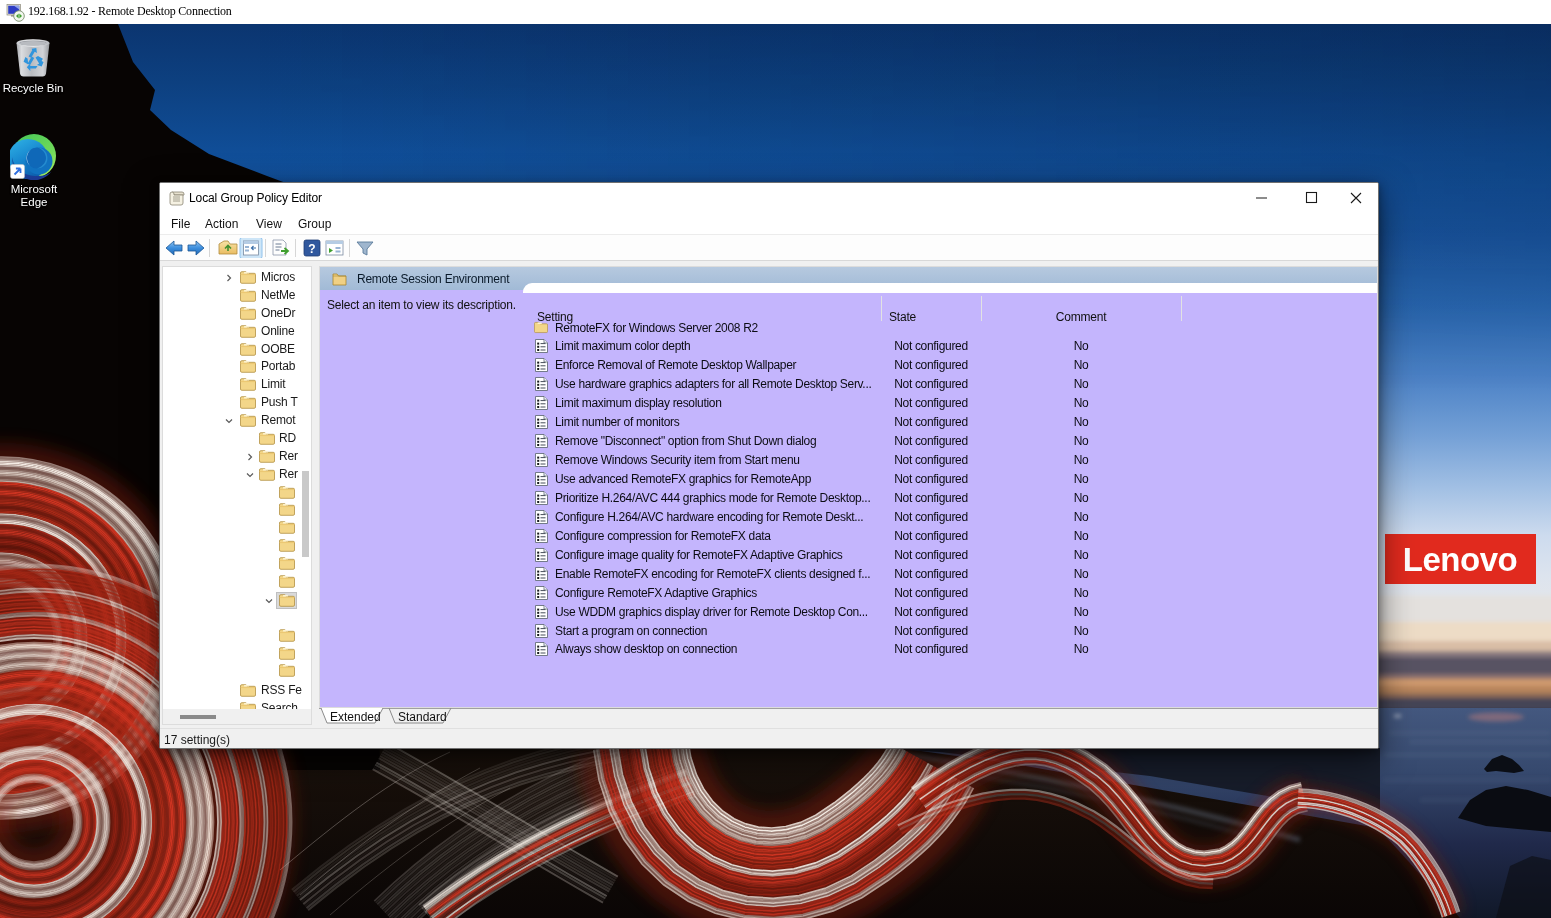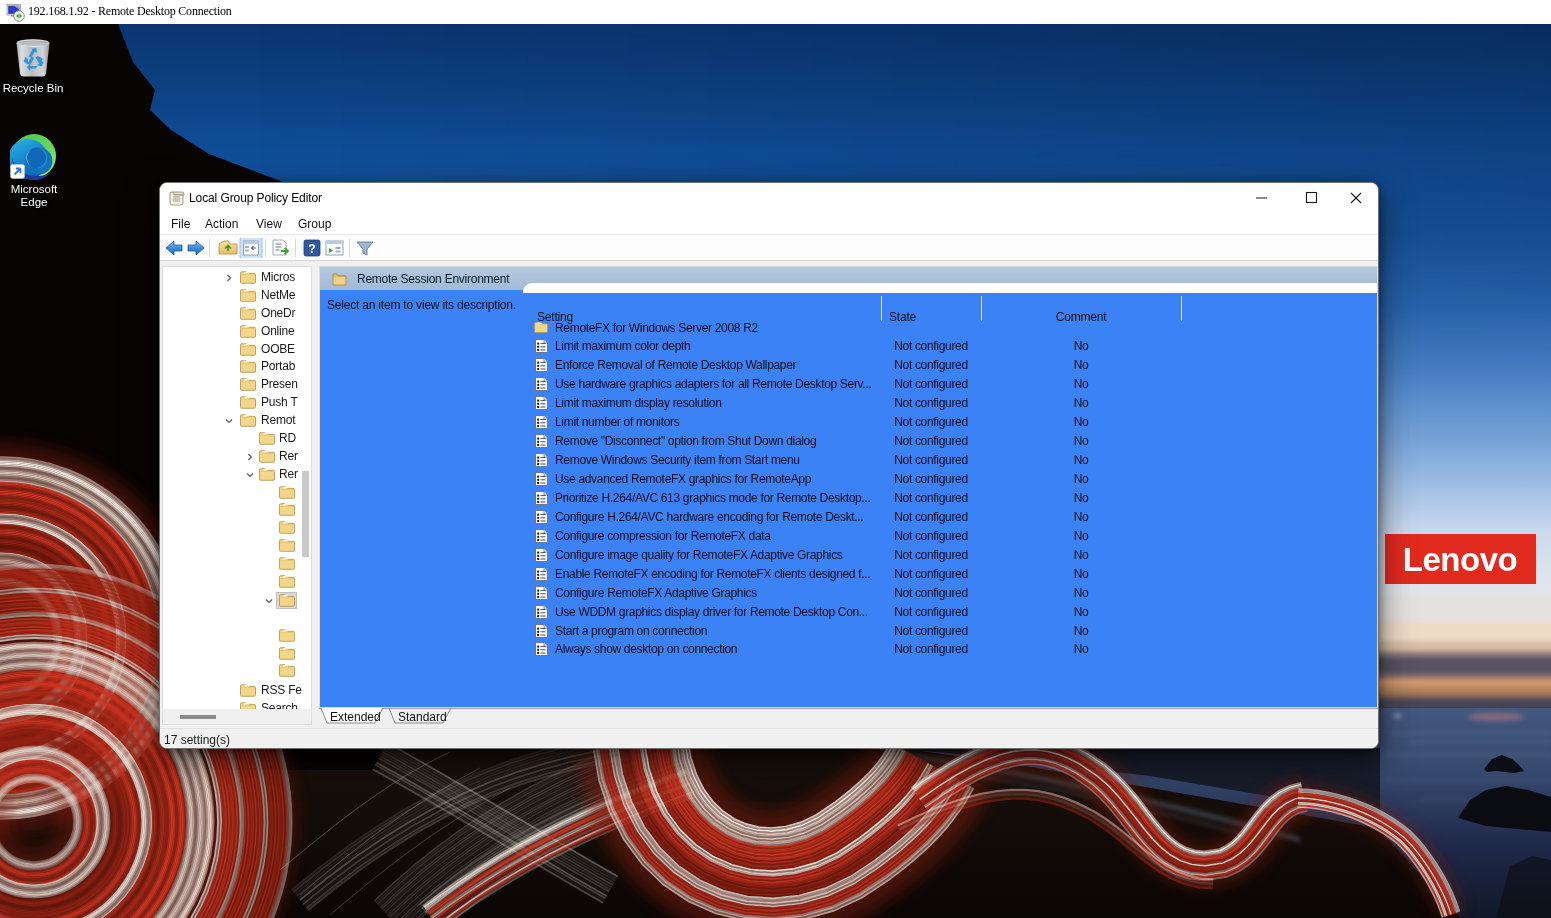--- a/index.html
+++ b/index.html
@@ -6,33 +6,33 @@
 html,body { width:1551px; height:918px; overflow:hidden; }
 body { font-family:"Liberation Sans", sans-serif; position:relative; background:#000; }
 .abs { position:absolute; }
 
 #rdpbar { position:absolute; left:0; top:0; width:1551px; height:24px; background:#ffffff; z-index:50; }
 #rdpbar .txt { position:absolute; left:30px; top:4px; font-size:12px; letter-spacing:-0.2px; color:#000;font-family:Liberation Serif, serif; }
 
 .dicon { position:absolute; z-index:5; text-align:center; color:#fff; font-size:11.5px; text-shadow:0 1px 2px rgba(0,0,0,.9), 0 0 2px rgba(0,0,0,.8); }
 
 #win { position:absolute; left:159px; top:182px; width:1220px; height:567px; background:#f0f0f0;
-  border:1px solid #707070; border-radius:8px; z-index:10;
+  border:1px solid #707070; border-radius:2px; z-index:10;
   box-shadow:0 12px 34px rgba(0,0,0,.55), 0 3px 10px rgba(0,0,0,.4); overflow:hidden;padding-left:29px; }
 #titlebar { position:absolute; left:0; top:0; width:100%; height:30px; background:#ffffff; }
 #titlebar .ttl { position:absolute; left:29px; top:8px; font-size:12px; letter-spacing:-0.1px; color:#000; }
 #menubar { position:absolute; left:0; top:30px; width:100%; height:22px; background:#ffffff; font-size:12px; color:#111; border-bottom:1px solid #ececec;}
 #menubar span { position:absolute; top:4px; }
 #toolbar { position:absolute; left:0; top:52px; width:100%; height:26px; background:#fdfdfd; border-bottom:1px solid #d8d8d8; }
 #gap { position:absolute; left:0; top:79px; width:100%; height:4px; background:#f0f0f0; }
 
 #tree { position:absolute; left:2px; top:83px; width:150px; height:459px; background:#fff; border:1px solid #dcdcdc; overflow:hidden; }
 .trow { position:absolute; height:18px; font-size:12px; letter-spacing:-0.2px; color:#1a1a1a; white-space:nowrap; }
 
-#main { position:absolute; left:159px; top:83px; width:1059px; height:442px; background:#3b82f6; border:1px solid #dcdcdc; overflow:hidden; }
+#main { position:absolute; left:159px; top:83px; width:1059px; height:442px; background:#c4b5fd; border:1px solid #dcdcdc; overflow:hidden; }
 #mhead { position:absolute; left:0; top:0; width:100%; height:23px; background:linear-gradient(180deg,#b6c9df,#a1bad6); }
 #mtab { position:absolute; left:203px; top:16px; right:0; height:10px; background:#fff; border-top-left-radius:9px; }
 #desc { position:absolute; left:7px; top:31px; font-size:12px; letter-spacing:-0.2px; color:#101010; }
 .lcol { position:absolute; top:23px; height:26px; font-size:12px; letter-spacing:-0.2px; color:#101010;margin-top:12px; }
 .lsep { position:absolute; top:24px; width:1px; height:25px; background:#e2e2e2; }
 .lrow { position:absolute; height:19px; font-size:12px; letter-spacing:-0.32px; color:#0c0c14; white-space:nowrap; }
 
 #tabs { position:absolute; left:159px; top:525px; width:1059px; height:20px; background:#f0f0f0; }
 #status { position:absolute; left:0px; top:545px; width:1218px; height:21px; background:#f0f0f0; border-top:1px solid #e0e0e0; font-size:12px; color:#1a1a1a; }
 </style>
@@ -716,21 +716,21 @@
         <path d="M0.5,2 Q0.5,0.7 1.8,0.7 L5.5,0.7 Q6.3,0.7 6.6,1.4 L7,2.3 L14.2,2.3 Q15.5,2.3 15.5,3.5 L15.5,11 Q15.5,12.3 14.2,12.3 L1.8,12.3 Q0.5,12.3 0.5,11 Z" fill="#f3d689" stroke="#b29043" stroke-width="0.8"></path>
         <path d="M0.5,3.6 L15.5,3.6" stroke="#e8c16a" stroke-width="0.8"></path>
         <rect x="4" y="0.9" width="5" height="1.6" rx="0.5" fill="#fdf2cf"></rect>
       </svg>
       <div class="trow" style="left:98px;top:92px">Portab</div>
       <svg class="abs" style="left:77px;top:111px" width="16" height="13" viewBox="0 0 16 13">
         <path d="M0.5,2 Q0.5,0.7 1.8,0.7 L5.5,0.7 Q6.3,0.7 6.6,1.4 L7,2.3 L14.2,2.3 Q15.5,2.3 15.5,3.5 L15.5,11 Q15.5,12.3 14.2,12.3 L1.8,12.3 Q0.5,12.3 0.5,11 Z" fill="#f3d689" stroke="#b29043" stroke-width="0.8"></path>
         <path d="M0.5,3.6 L15.5,3.6" stroke="#e8c16a" stroke-width="0.8"></path>
         <rect x="4" y="0.9" width="5" height="1.6" rx="0.5" fill="#fdf2cf"></rect>
       </svg>
-      <div class="trow" style="left:98px;top:110px">Presen</div>
+      <div class="trow" style="left:98px;top:110px">Limit</div>
       <svg class="abs" style="left:77px;top:129px" width="16" height="13" viewBox="0 0 16 13">
         <path d="M0.5,2 Q0.5,0.7 1.8,0.7 L5.5,0.7 Q6.3,0.7 6.6,1.4 L7,2.3 L14.2,2.3 Q15.5,2.3 15.5,3.5 L15.5,11 Q15.5,12.3 14.2,12.3 L1.8,12.3 Q0.5,12.3 0.5,11 Z" fill="#f3d689" stroke="#b29043" stroke-width="0.8"></path>
         <path d="M0.5,3.6 L15.5,3.6" stroke="#e8c16a" stroke-width="0.8"></path>
         <rect x="4" y="0.9" width="5" height="1.6" rx="0.5" fill="#fdf2cf"></rect>
       </svg>
       <div class="trow" style="left:98px;top:128px">Push T</div>
       <svg class="abs" style="left:61px;top:149px" width="10" height="10" viewBox="0 0 10 10">
         <path d="M2,3.5 L5,6.5 L8,3.5" fill="none" stroke="#5a5a5a" stroke-width="1.2"></path>
       </svg>
       <svg class="abs" style="left:77px;top:147px" width="16" height="13" viewBox="0 0 16 13">
@@ -964,21 +964,21 @@
         </div>
         <div class="lrow" style="left:0;top:222px;width:100%">
           <svg class="abs" style="left:215px;top:2px" width="13" height="14" viewBox="0 0 13 14">
             <path d="M0.5,0.5 h8.5 l3.5,3.5 v9.5 h-12 z" fill="#fff" stroke="#666f7c" stroke-width="0.9"></path>
             <path d="M9,0.5 v3.5 h3.5" fill="#eef2f6" stroke="#666f7c" stroke-width="0.8"></path>
             <rect x="2.2" y="3.6" width="2" height="2" fill="#16181c"></rect>
             <rect x="2.2" y="6.8" width="2" height="2" fill="#16181c"></rect>
             <rect x="2.2" y="10" width="2" height="2" fill="#16181c"></rect>
             <path d="M5.5,4.6 h5 M5.5,7.8 h5 M5.5,11 h5" stroke="#444c58" stroke-width="1"></path>
           </svg>
-          <span class="abs" style="left:235px;top:2px">Prioritize H.264/AVC 613 graphics mode for Remote Desktop...</span>
+          <span class="abs" style="left:235px;top:2px">Prioritize H.264/AVC 444 graphics mode for Remote Desktop...</span>
           <span class="abs" style="left:561px;top:2px;width:100px;text-align:center">Not configured</span>
           <span class="abs" style="left:661px;top:2px;width:200px;text-align:center">No</span>
         </div>
         <div class="lrow" style="left:0;top:241px;width:100%">
           <svg class="abs" style="left:215px;top:2px" width="13" height="14" viewBox="0 0 13 14">
             <path d="M0.5,0.5 h8.5 l3.5,3.5 v9.5 h-12 z" fill="#fff" stroke="#666f7c" stroke-width="0.9"></path>
             <path d="M9,0.5 v3.5 h3.5" fill="#eef2f6" stroke="#666f7c" stroke-width="0.8"></path>
             <rect x="2.2" y="3.6" width="2" height="2" fill="#16181c"></rect>
             <rect x="2.2" y="6.8" width="2" height="2" fill="#16181c"></rect>
             <rect x="2.2" y="10" width="2" height="2" fill="#16181c"></rect>

